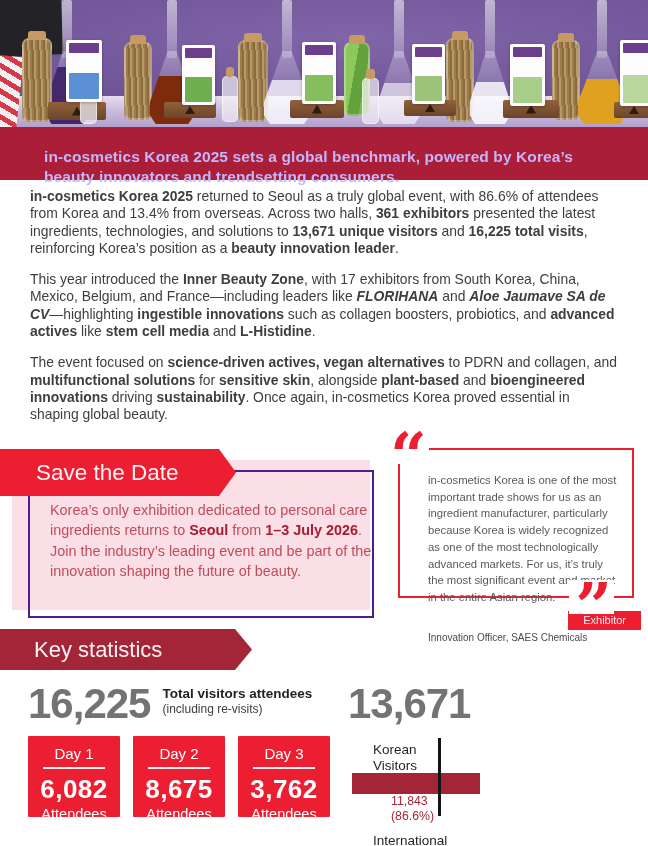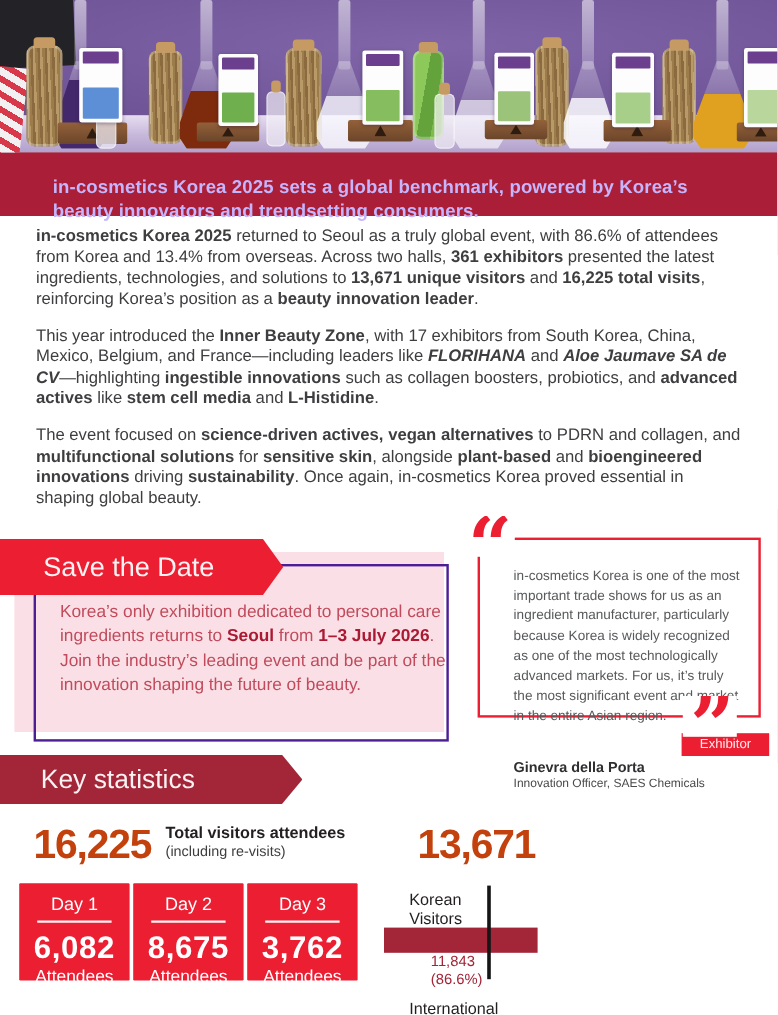--- a/index.html
+++ b/index.html
@@ -77,28 +77,28 @@
   .q-name{margin:2px 0 0 28px;color:#2f2f31;font-size:12px;font-weight:700;}
   .q-role{margin:2px 0 0 28px;color:#4a4a4c;font-size:10px;}
 
   
   .ribbon-key{position:absolute;top:629px;left:0;width:252px;height:41px;background:#a32638;
          font-size:22px;padding-left:34px;box-sizing:border-box;}
   .stats-row{position:absolute;top:676px;left:0;width:648px;height:60px;display:flex;}
   .stat{display:flex;align-items:flex-start;}
   .stat-1{margin-left:28px;width:296px;}
   .stat-2{margin-left:24px;}
-  .stat-num{color:#c2410c;font-size:34px;font-weight:700;letter-spacing:-1px;line-height:56px;text-align:right;}
+  .stat-num{color:#737373;font-size:42px;font-weight:700;letter-spacing:-1px;line-height:56px;text-align:right;}
   .stat-lab{margin:10px 0 0 12px;}
   .stat-lab .l1{color:#231f20;font-size:13.5px;font-weight:700;line-height:1.2;width:150px;}
   .stat-lab .l2{color:#3e3e40;font-size:12px;line-height:1.25;}
 
   
   .bottom-row{position:absolute;top:736px;left:0;width:648px;height:96px;display:flex;}
-  .days{display:flex;gap:3px;margin-left:16px;}
+  .days{display:flex;gap:13px;margin-left:28px;}
   .day-box{width:92px;height:81px;background:#eb1e32;color:#fff;text-align:center;
          border-radius:1px;}
   .day-head{width:62px;margin:9px auto 0;padding-bottom:5px;border-bottom:2px solid rgba(255,255,255,.95);
          font-size:15px;}
   .day-num{margin-top:5px;font-size:26px;font-weight:700;letter-spacing:.5px;}
   .day-unit{margin-top:1px;font-size:14.5px;}
   .chart{position:relative;margin-left:22px;padding-top:6px;}
   .axis{position:absolute;left:86px;top:2px;width:2.5px;height:78px;background:#151515;}
   .crow{display:flex;align-items:center;margin-bottom:9px;flex-direction:column;}
   .clabel{width:86px;color:#231f20;font-size:13.5px;line-height:1.15;}
@@ -161,21 +161,20 @@
       <div class="pink-inner"><span>Korea’s only exhibition dedicated to personal care ingredients returns to </span><span class="seg-b">Seoul</span><span> from </span><span class="seg-b">1–3 July 2026</span><span>. Join the industry’s leading event and be part of the innovation shaping the future of beauty.</span></div>
     </div>
     <div class="ribbon ribbon-save">Save the Date</div>
 
     <div class="quote-box">
       <span class="bigquote bq-open">“</span>
       <div class="qtext">in-cosmetics Korea is one of the most important trade shows for us as an ingredient manufacturer, particularly because Korea is widely recognized as one of the most technologically advanced markets. For us, it’s truly the most significant event and market in the entire Asian region.</div>
       <div class="badge-row">
         <span class="badge">Exhibitor</span>
       </div>
-      <div class="q-name">Ginevra della Porta</div>
       <div class="q-role">Innovation Officer, SAES Chemicals</div>
       <span class="bigquote bq-close">”</span>
     </div>
   </div>
 
   <div class="ribbon ribbon-key">Key statistics</div>
 
   <div class="stats-row">
     <div class="stat stat-1">
       <div class="stat-num">16,225</div>

